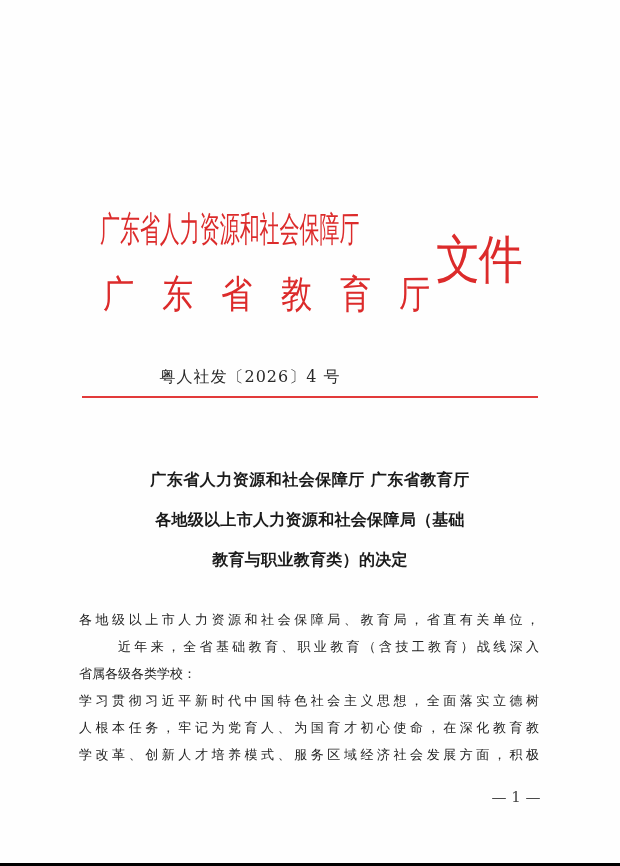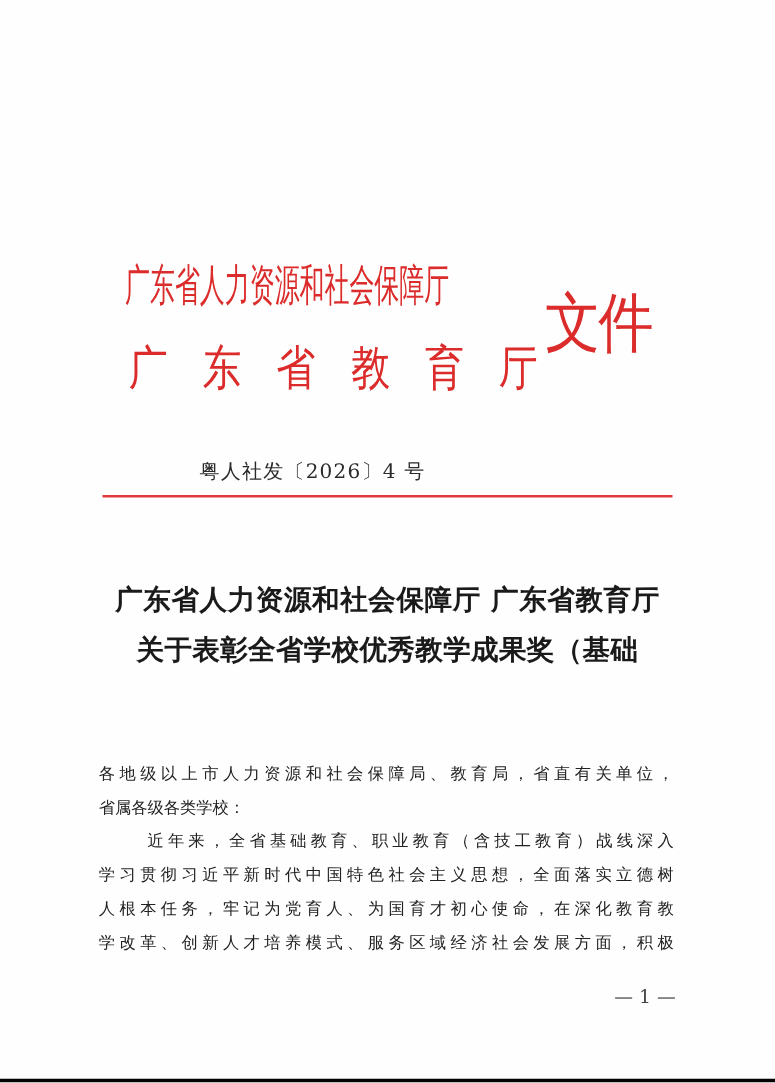--- a/index.html
+++ b/index.html
@@ -29,21 +29,21 @@
   .doc-number {
     position: absolute; left: 0; top: 366px; width: 500px; text-align: center;
     font-size: 16px; line-height: 22px; color: #2a2a2a; letter-spacing: 1px;
   }
   .red-rule {
     position: absolute; left: 82px; top: 396px; width: 456px; height: 2px; background: #e23a3a;
   }
 
   .title {
     position: absolute; left: 60px; width: 500px; text-align: center;
-    font-family: "DejaVu Serif", serif; font-weight: bold; font-size: 22px; line-height: 30px;
+    font-family: "DejaVu Serif", serif; font-weight: bold; font-size: 16px; line-height: 30px;
     color: #1a1a1a; white-space: nowrap;
   }
   .title.l1 { top: 465px; letter-spacing: 0.5px; }
   .title.l2 { top: 505px; letter-spacing: 0.3px; }
   .title.l3 { top: 545px; letter-spacing: 0.3px; }
 
   .body-text {
     position: absolute; left: 79px; top: 606px; width: 460px;
     font-family: "DejaVu Serif", serif; font-size: 13px; line-height: 27px; color: #222;
   }
@@ -77,26 +77,27 @@
     <span class="ch">厅</span>
   </div>
 
   <div class="doc-label">文件</div>
 
   <div class="doc-number">粤人社发〔2026〕4 号</div>
 
   <div class="red-rule"></div>
 
   <div class="title l1">广东省人力资源和社会保障厅 广东省教育厅</div>
-  <div class="title l2">关于表彰全省学校优秀教学成果奖（基础</div>
+  <div class="title l2">各地级以上市人力资源和社会保障局（基础</div>
+  <div class="title l3">教育与职业教育类）的决定</div>
 
   <div class="body-text">
     <span class="line">各地级以上市人力资源和社会保障局、教育局，省直有关单位，</span>
+    <span class="line indent">近年来，全省基础教育、职业教育（含技工教育）战线深入</span>
     <span class="line short">省属各级各类学校：</span>
-    <span class="line indent">近年来，全省基础教育、职业教育（含技工教育）战线深入</span>
     <span class="line">学习贯彻习近平新时代中国特色社会主义思想，全面落实立德树</span>
     <span class="line">人根本任务，牢记为党育人、为国育才初心使命，在深化教育教</span>
     <span class="line">学改革、创新人才培养模式、服务区域经济社会发展方面，积极</span>
   </div>
 
   <div class="page-number">— 1 —</div>
 
   <div class="bottom-edge"></div>
 </div>
 

